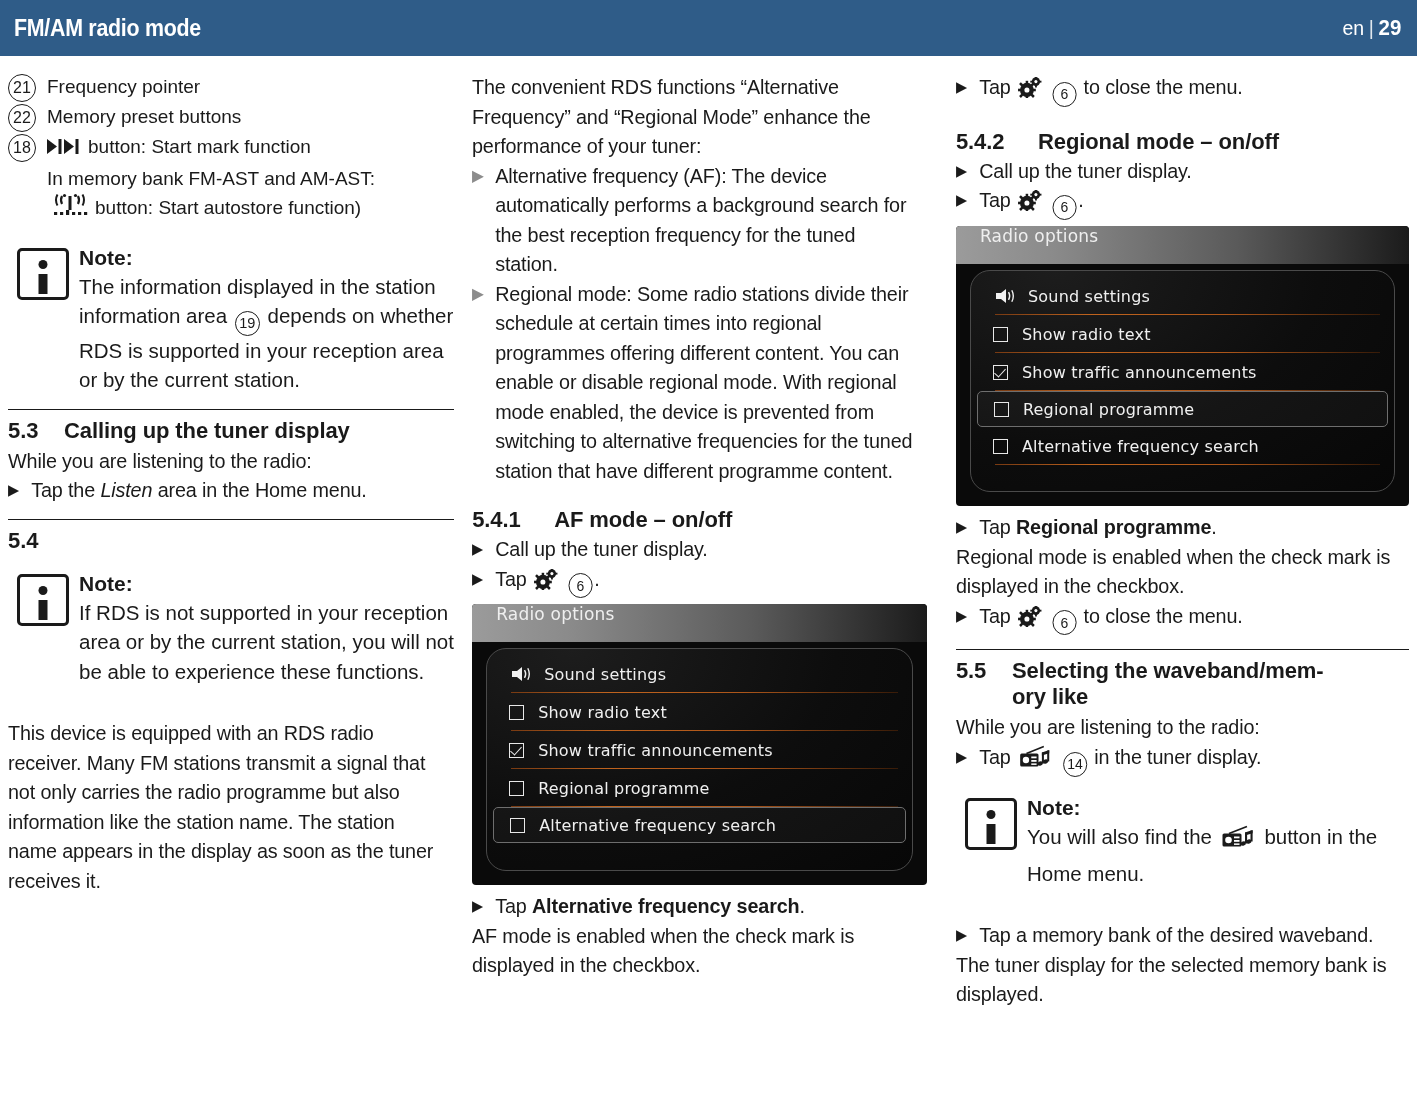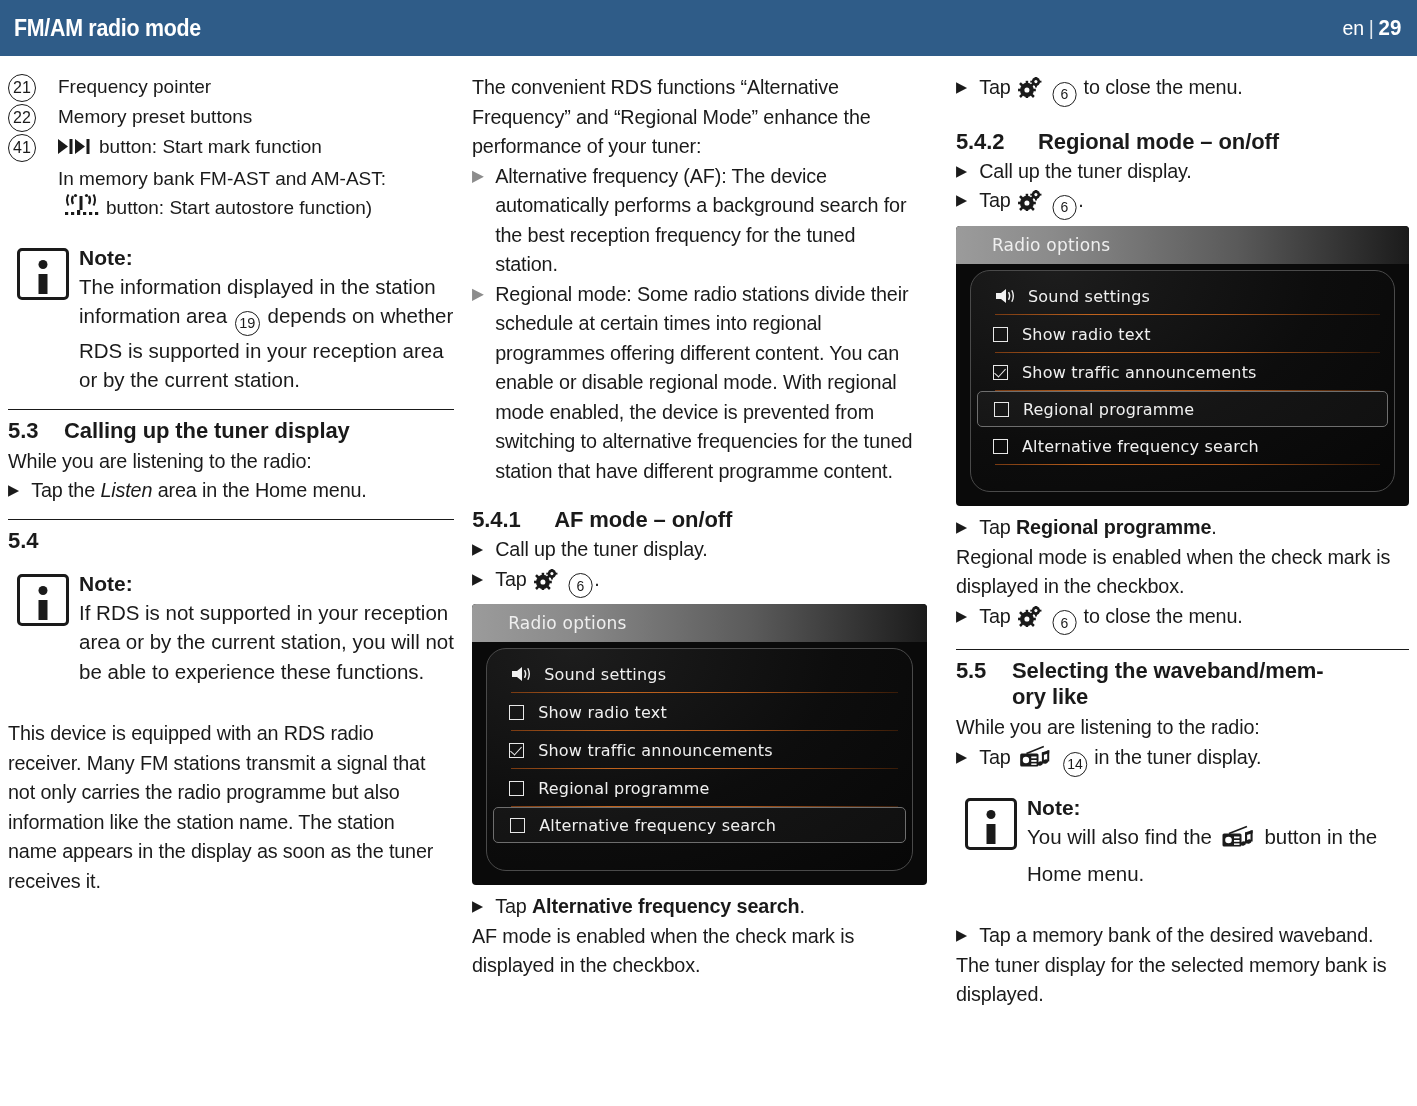--- a/index.html
+++ b/index.html
@@ -67,21 +67,21 @@
     align-items:flex-start;
     min-height:30px;
   }
   .num-circle {
     flex:0 0 auto;
     width:28px; height:28px;
     border:1.6px solid #1a1a1a;
     border-radius:50%;
     display:flex; align-items:center; justify-content:center;
     font-size:16px; font-weight:500;
-    margin-right:22px;
+    margin-right:11px;
     margin-top:2px;
     line-height:1;
   }
   .num-inline {
     display:inline-flex;
     width:25px; height:25px;
     border:1.5px solid #1a1a1a;
     border-radius:50%;
     align-items:center; justify-content:center;
     font-size:14.5px;
@@ -186,22 +186,22 @@
     overflow:hidden;
     margin:6px 0 6px 0;
     position:relative;
     font-family:"DejaVu Sans", sans-serif;
   }
   .device-mid { width:455px; height:281px; }
   .device-right { width:453px; height:280px; }
   .device-titlebar {
     height:38px;
     background:linear-gradient(to right,#9b9b9b 0%, #8a8a8a 22%, #5a5a5a 62%, #1b1b1b 100%);
-    display:flex; align-items:center;
-    padding-left:36px;
+    display:flex; align-items:flex-start;
+    padding-left:24px;
   }
   .device-title {
     color:#efefef;
     font-size:17px;
     letter-spacing:.2px;
   }
   .device-panel {
     position:absolute;
     left:14px; right:14px;
     top:44px; bottom:14px;
@@ -280,21 +280,21 @@
         <span class="num-circle">21</span>
         <span class="legend-text">Frequency pointer</span>
       </div>
 
       <div class="legend-row">
         <span class="num-circle">22</span>
         <span class="legend-text">Memory preset buttons</span>
       </div>
 
       <div class="legend-row">
-        <span class="num-circle">41</span>
+        <span class="num-circle">18</span>
         <span class="legend-text">
           <span class="icon icon-scan">
             <svg width="40" height="17" viewBox="0 0 40 17">
               <polygon points="0,1 10,8.5 0,16" fill="#1a1a1a"></polygon>
               <rect x="11.5" y="1" width="3" height="15" fill="#1a1a1a"></rect>
               <polygon points="17,1 27,8.5 17,16" fill="#1a1a1a"></polygon>
               <rect x="28.5" y="1" width="3" height="15" fill="#1a1a1a"></rect>
             </svg>
           </span><span>button: Start mark function</span><br>
           <span>In memory bank FM-AST and AM-AST:</span><br>

